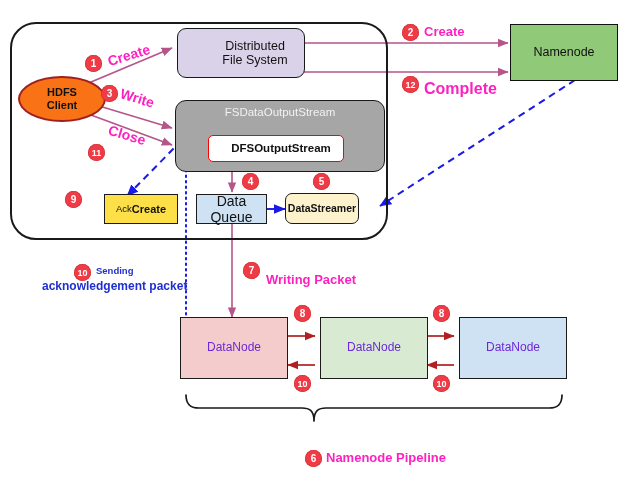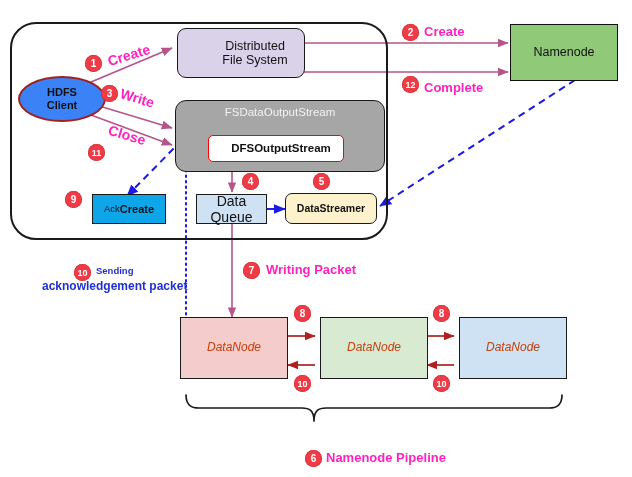--- a/index.html
+++ b/index.html
@@ -16,30 +16,30 @@
   .dfs-box{background:#d9d2e9;border:1.6px solid #1a1a1a;border-radius:9px;
            font-size:12.5px;color:#111;}
   .namenode-box{background:#90c978;border:1.8px solid #111;font-size:12.5px;color:#111;}
 
   .fsdos-box{background:#a6a6a6;border:1.6px solid #1a1a1a;border-radius:11px;}
   .fsdos-title{position:absolute;top:5px;left:0;right:0;text-align:center;
                font-size:11.5px;color:#f2f2f2;}
   .dfsos-box{background:#ffffff;border:1.7px solid #ff0000;border-radius:5px;
              font-size:11.5px;font-weight:bold;color:#111;padding-left:10px;}
 
-  .ack-box{background:#0ea5e9;border:1.5px solid #1a1a1a;font-size:9.5px;color:#111;}
+  .ack-box{background:#fde047;border:1.5px solid #1a1a1a;font-size:9.5px;color:#111;margin-left:12px;}
   .ack-box b{font-size:11px;}
   .dq-box{background:#cfe2f3;border:1.5px solid #1a1a1a;font-size:14px;color:#111;}
   .ds-box{background:#fdf2cc;border:1.6px solid #1a1a1a;border-radius:7px;
           font-size:10.5px;font-weight:bold;color:#111;}
 
-  .hdfs-ellipse{border:2px solid #a02020;border-radius:50%;background:#3b82f6;
+  .hdfs-ellipse{border:2px solid #a02020;border-radius:50%;background:#f97316;
                 font-size:11px;font-weight:bold;color:#111;}
 
-  .dn-box{border:1.6px solid #1a1a1a;font-size:12px;color:#c2410c;font-style:italic;}
+  .dn-box{border:1.6px solid #1a1a1a;font-size:12px;color:#6d28d9;}
   .dn-pink{background:#f4cccc;}
   .dn-green{background:#d9ead3;}
   .dn-blue{background:#cfe2f3;}
 
   
   .badge{position:absolute;width:17px;height:17px;border-radius:50%;
          background:#ef3b45;color:#fff;font-size:10px;font-weight:bold;
          display:flex;align-items:center;justify-content:center;
          box-shadow:0 0 0 0.6px #d02b35 inset;}
   .badge.sm{font-size:9px;}
@@ -131,21 +131,21 @@
 
   <div class="node ack-box" style="left:92px;top:194px;width:74px;height:30px;">
     <span>Ack </span>
       <b>Create</b>
   </div>
 
   <div class="node dq-box" style="left:196px;top:194px;width:71px;height:30px;">
     <span>Data Queue</span>
   </div>
 
-  <div class="node ds-box" style="left:285px;top:193px;width:92px;height:31px;">
+  <div class="node ds-box" style="left:285px;top:193px;width:74px;height:31px;">
     <span>DataStreamer</span>
   </div>
 
   <div class="node dn-box dn-pink" style="left:180px;top:317px;width:108px;height:62px;">
     <span>DataNode</span>
   </div>
   <div class="node dn-box dn-green" style="left:320px;top:317px;width:108px;height:62px;">
     <span>DataNode</span>
   </div>
   <div class="node dn-box dn-blue" style="left:459px;top:317px;width:108px;height:62px;">
@@ -169,22 +169,22 @@
   <div class="badge sm" style="left:402px;top:76px;">12</div>
 
   <div class="lbl lbl-magenta" style="left:107px;top:47px;font-size:14px;transform:rotate(-17deg);">Create</div>
 
   <div class="lbl lbl-magenta" style="left:424px;top:24px;font-size:13px;">Create</div>
 
   <div class="lbl lbl-magenta" style="left:120px;top:90px;font-size:14px;transform:rotate(17deg);">Write</div>
 
   <div class="lbl lbl-magenta" style="left:108px;top:127px;font-size:14px;transform:rotate(17deg);">Close</div>
 
-  <div class="lbl lbl-magenta" style="left:424px;top:80px;font-size:13px;">Complete</div>
+  <div class="lbl lbl-magenta" style="left:424px;top:80px;font-size:16px;">Complete</div>
 
-  <div class="lbl lbl-magenta" style="left:266px;top:262px;font-size:13px;">Writing Packet</div>
+  <div class="lbl lbl-magenta" style="left:266px;top:272px;font-size:13px;">Writing Packet</div>
 
   <div class="lbl lbl-magenta" style="left:326px;top:450px;font-size:13px;">Namenode Pipeline</div>
 
   <div class="lbl lbl-blue" style="left:96px;top:265px;font-size:9.5px;">Sending</div>
   <div class="lbl lbl-blue" style="left:42px;top:279px;font-size:12px;">acknowledgement  packet</div>
 
 </div>
 
 </body></html>

